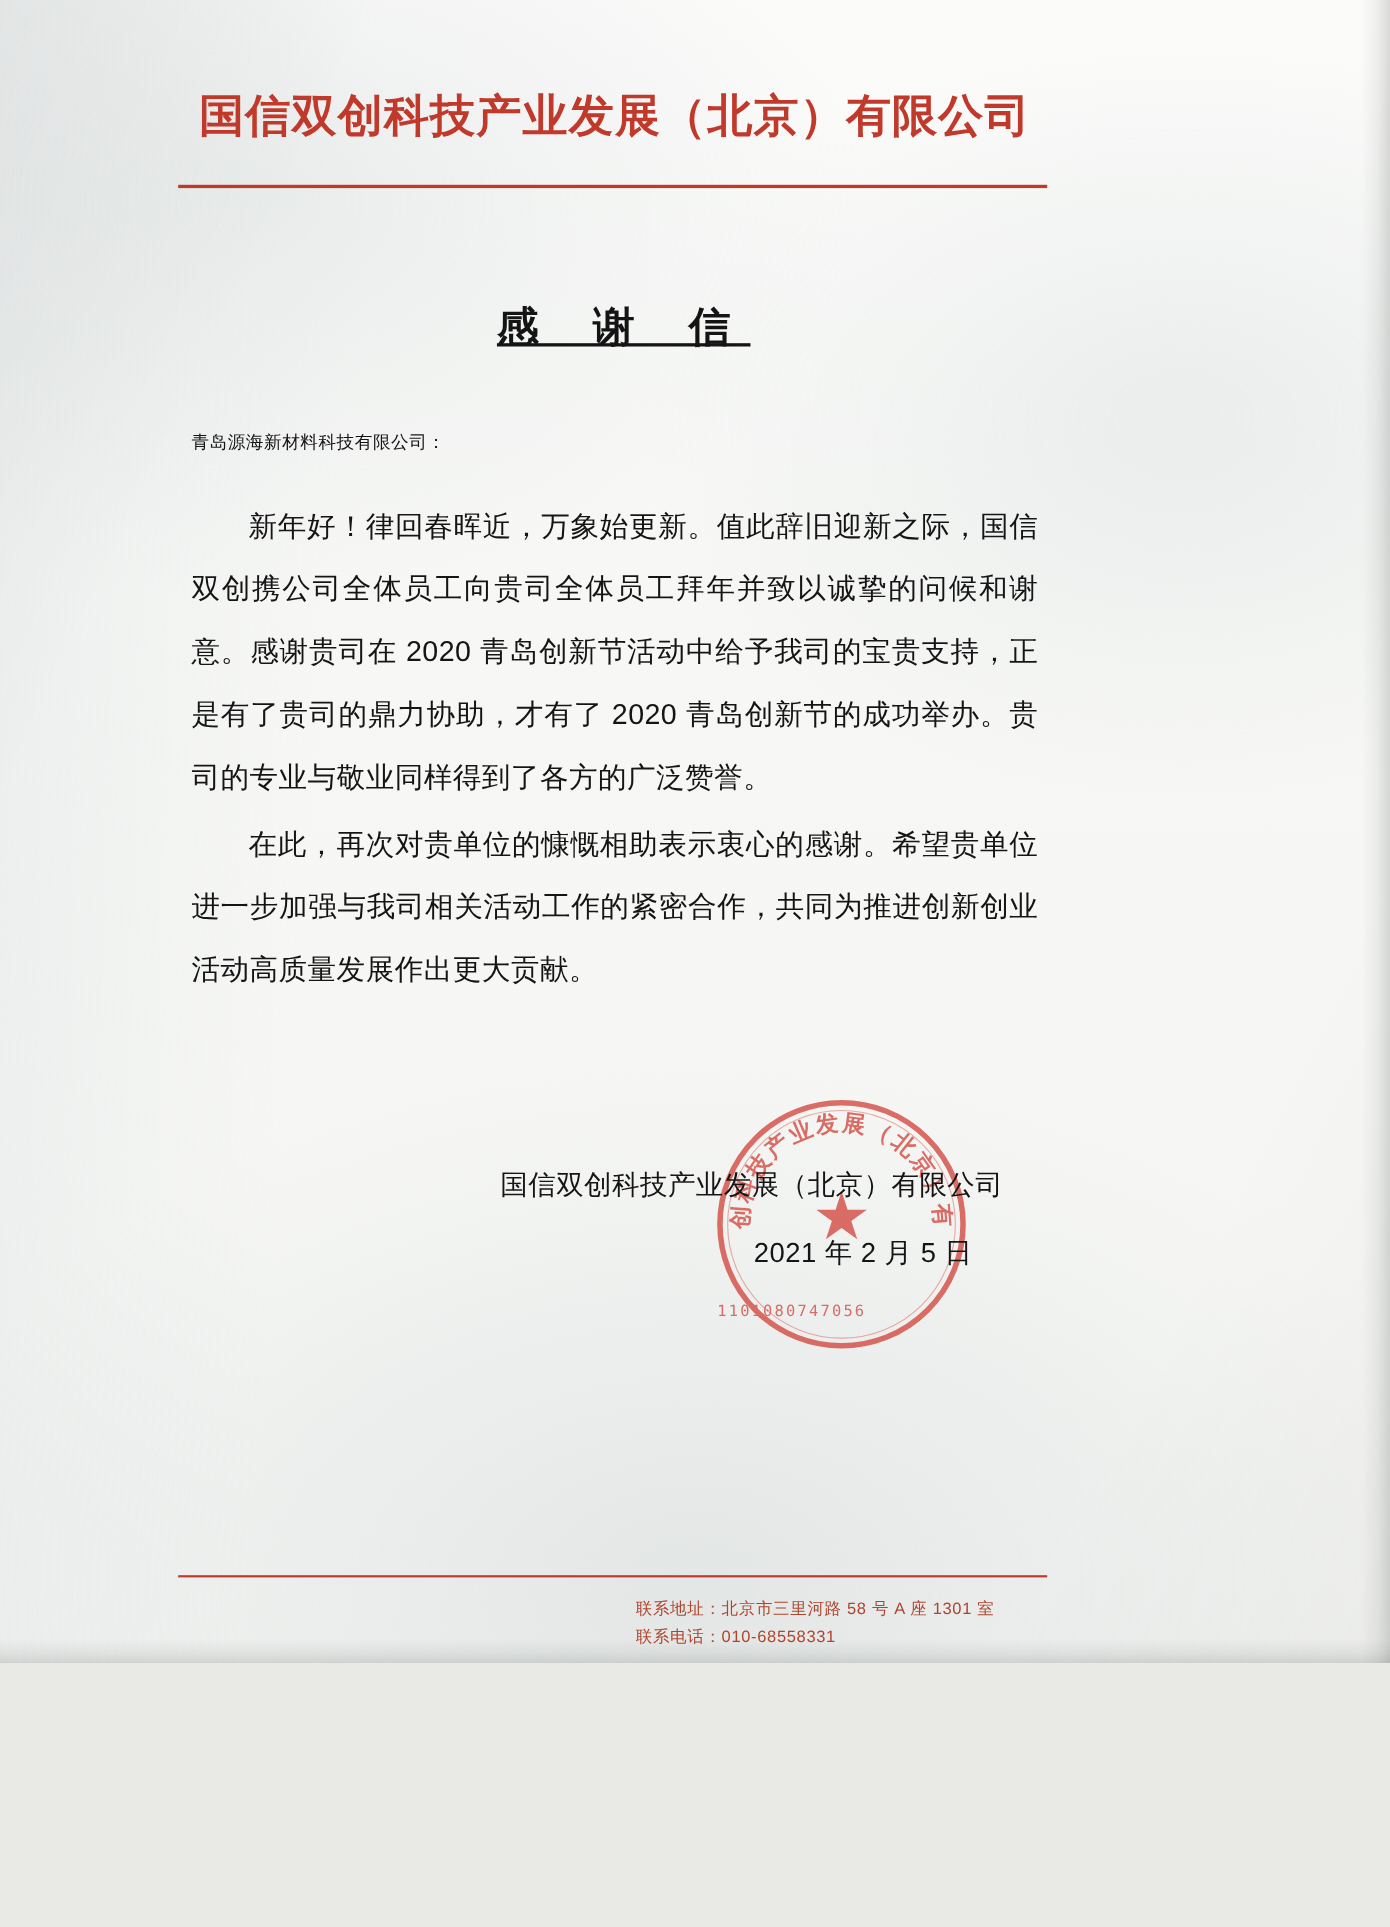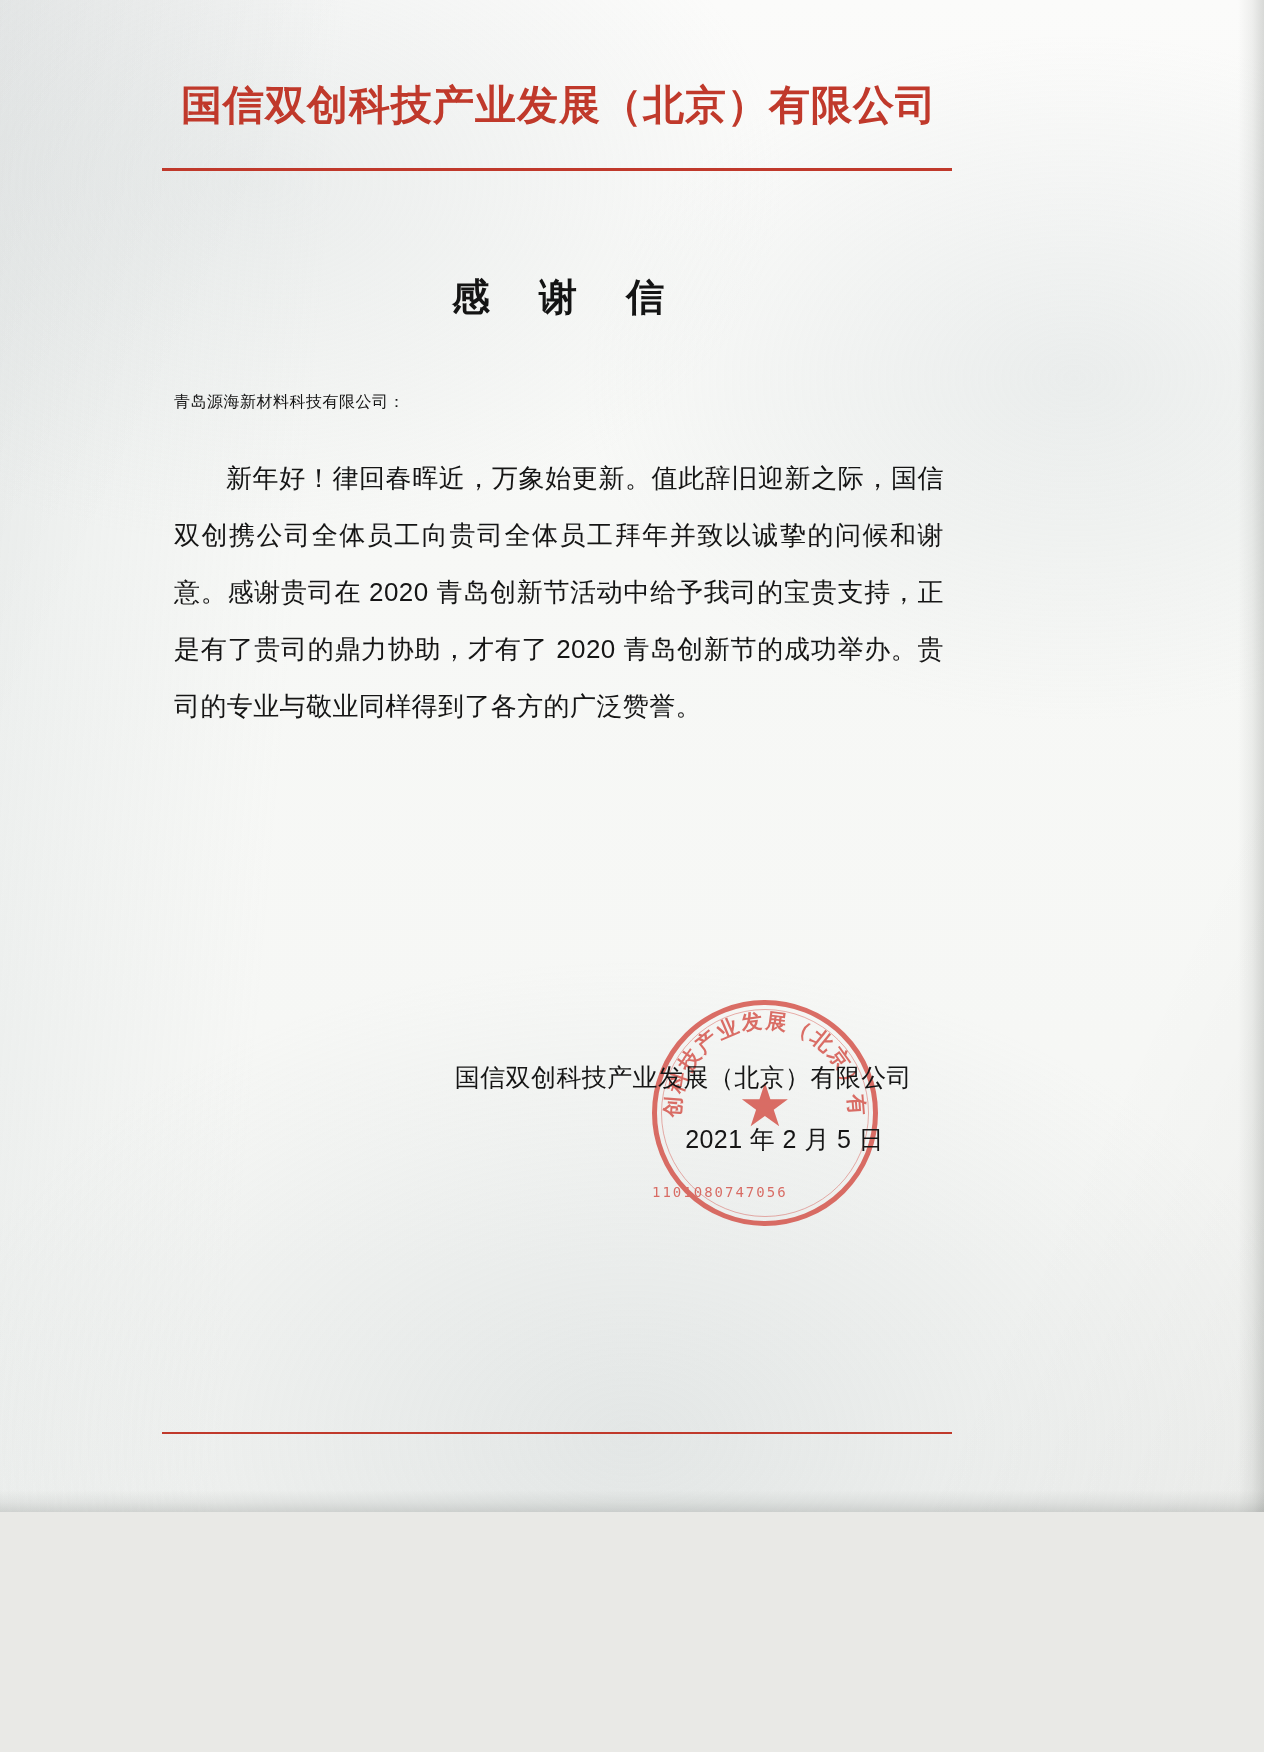--- a/index.html
+++ b/index.html
@@ -87,20 +87,21 @@
     top: 272px;
     left: 0;
     width: 772px;
     text-align: center;
     font-size: 38px;
     font-weight: 700;
     letter-spacing: 18px;
     text-indent: 18px;
     color: #141414;
     font-family: "DejaVu Sans", "Liberation Sans", sans-serif;
+    text-decoration: underline;
   }
 
   .salutation {
     position: absolute;
     top: 392px;
     left: 2px;
     font-size: 16px;
     letter-spacing: 0.5px;
     color: #141414;
   }
@@ -227,20 +228,21 @@
     <div class="letterhead">国信双创科技产业发展（北京）有限公司</div>
 
     <div class="rule-top"></div>
 
     <div class="doc-title">感 谢 信</div>
 
     <div class="salutation">青岛源海新材料科技有限公司：</div>
 
     <div class="body-block">
       <p>新年好！律回春晖近，万象始更新。值此辞旧迎新之际，国信双创携公司全体员工向贵司全体员工拜年并致以诚挚的问候和谢意。感谢贵司在 2020 青岛创新节活动中给予我司的宝贵支持，正是有了贵司的鼎力协助，才有了 2020 青岛创新节的成功举办。贵司的专业与敬业同样得到了各方的广泛赞誉。</p>
+      <p>在此，再次对贵单位的慷慨相助表示衷心的感谢。希望贵单位进一步加强与我司相关活动工作的紧密合作，共同为推进创新创业活动高质量发展作出更大贡献。</p>
     </div>
 
     <div class="seal">
       <div class="ring"></div>
       <div class="ring-inner"></div>
       <svg viewBox="0 0 226 226">
         <defs>
           <path id="sealArc" d="M 28,113 A 85,85 0 0 1 198,113"></path>
         </defs>
         <text>
@@ -251,15 +253,23 @@
       <div class="seal-number">1101080747056</div>
     </div>
 
     <div class="signature">
       <div class="line1">国信双创科技产业发展（北京）有限公司</div>
       <div class="line2">2021 年 2 月 5 日</div>
     </div>
 
     <div class="rule-bottom"></div>
 
+    <div class="footer">
+      <div>
+        <span class="label">联系地址：</span><span>北京市三里河路 58 号 A 座 1301 室</span>
+      </div>
+      <div>
+        <span class="label">联系电话：</span><span>010-68558331</span>
+      </div>
+    </div>
 
   </div>
 </div>
 
 </body></html>

